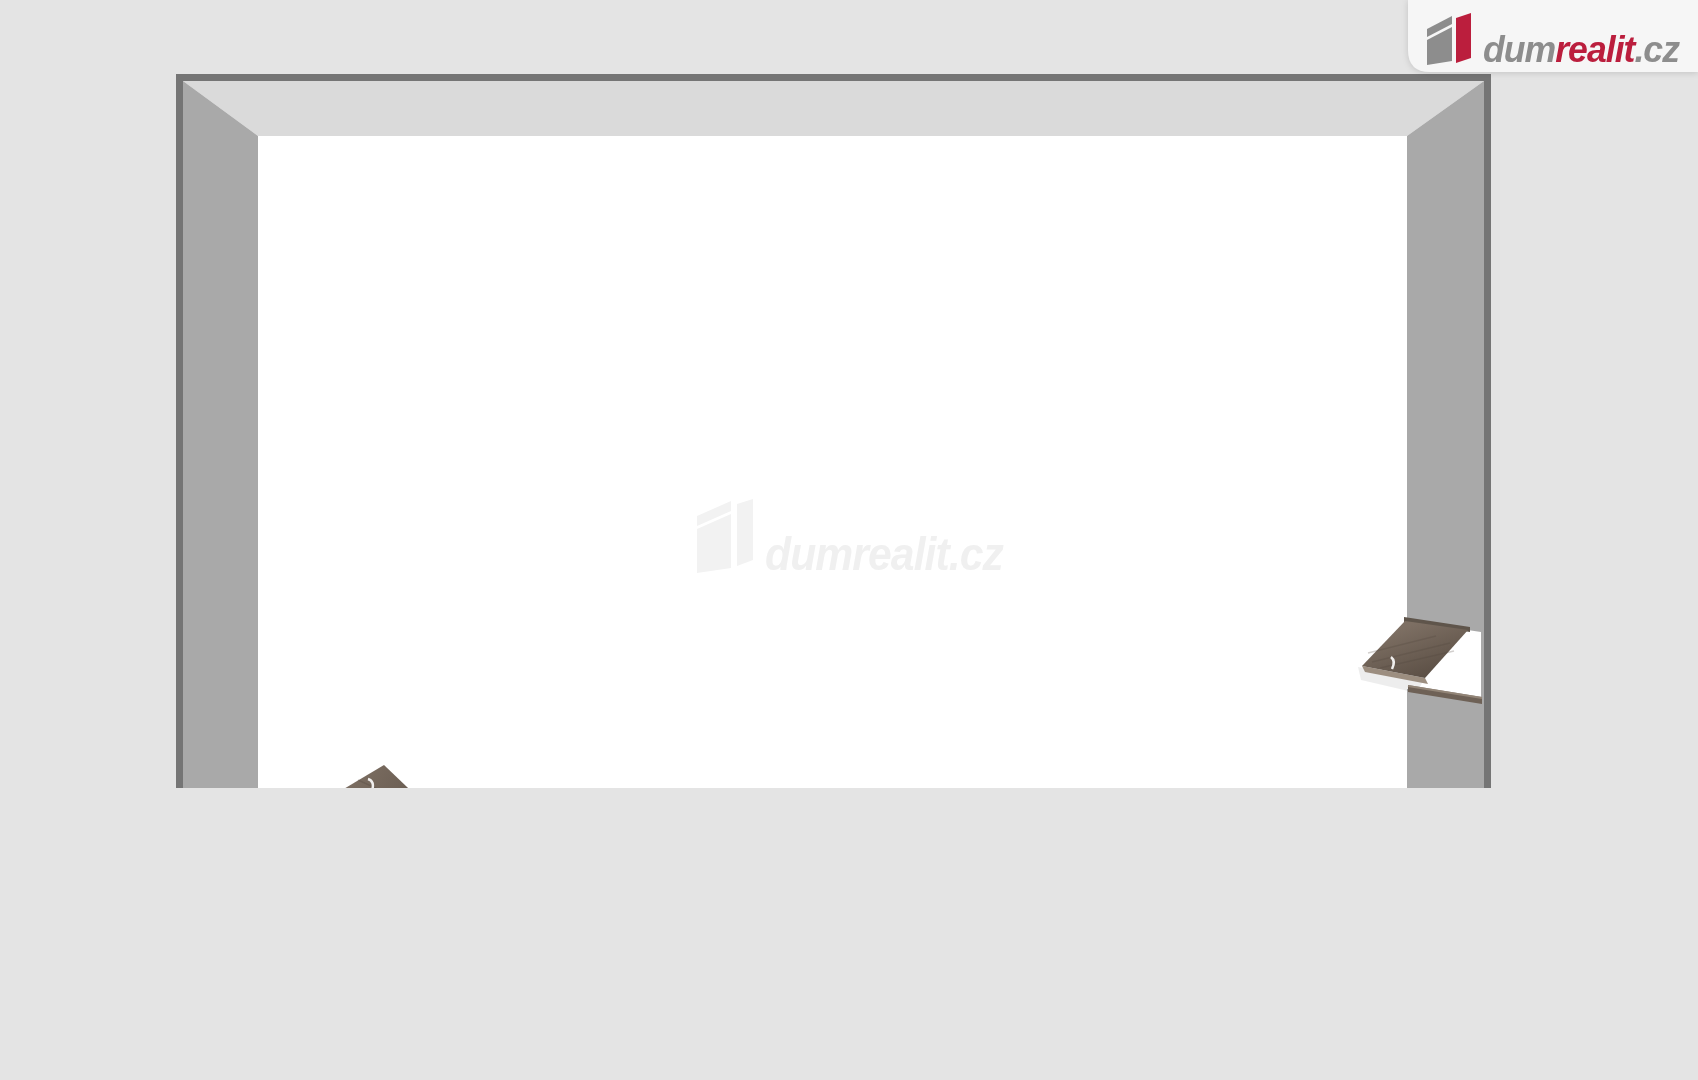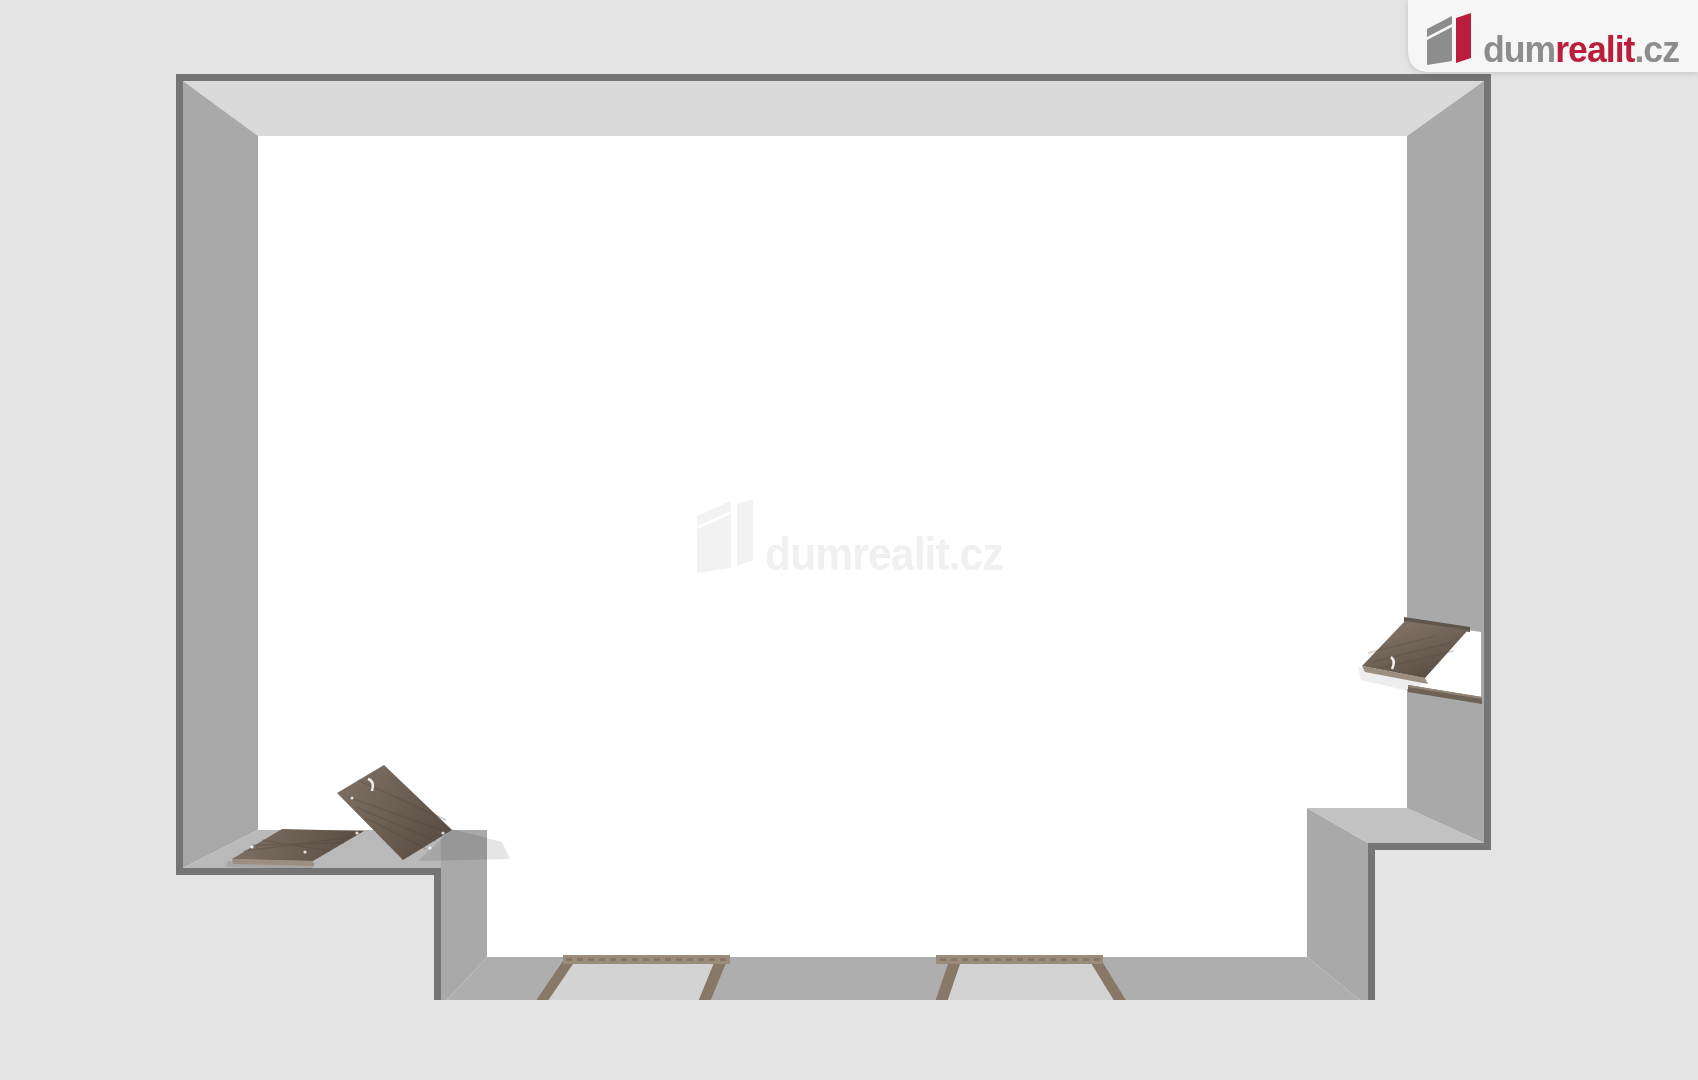--- a/index.html
+++ b/index.html
@@ -1,17 +1,17 @@
 <!DOCTYPE html>
 <html style="--background: #e4e4e4; --cardBg: #f6f6f6; --brandRed: #bb1e3d; --brandGray: #8d8d8d; --outline: #757575; --floor: #ffffff; --wallTop: #dadada; --wallSide: #a9a9a9; --wallLedge: #b9b9b9; --wallLedgeLight: #c2c2c2; --wallBottom: #aeaeae; --wood: #6e6156; --woodDark: #584c42; --woodLight: #7d6f63; --woodEdge: #9c8e80; --windowFrame: #877868; --windowFrameTop: #9b8b79; --windowGlass: #d3d3d3; --watermark: #f0f0f0; --watermarkIcon: #f2f2f2;"><head>
 <meta charset="utf-8">
 <style>
   html,body{margin:0;padding:0;background:#e4e4e4;}
-  .stage{position:relative;width:1698px;height:1000px;overflow:hidden;
-         font-family:"Liberation Sans", sans-serif;}
+  .stage{position:relative;width:1698px;height:788px;overflow:hidden;
+         font-family:"Liberation Sans", sans-serif;font-style:italic;}
   svg{position:absolute;inset:0;display:block;}
   
   .f-bg{fill:var(--background)}
   .f-floor{fill:var(--floor)}
   .s-outline{stroke:var(--outline)}
   .f-walltop{fill:var(--wallTop)}
   .f-wallside{fill:var(--wallSide)}
   .f-ledge{fill:var(--wallLedge)}
   .f-ledgelight{fill:var(--wallLedgeLight)}
   .f-wallbottom{fill:var(--wallBottom)}

